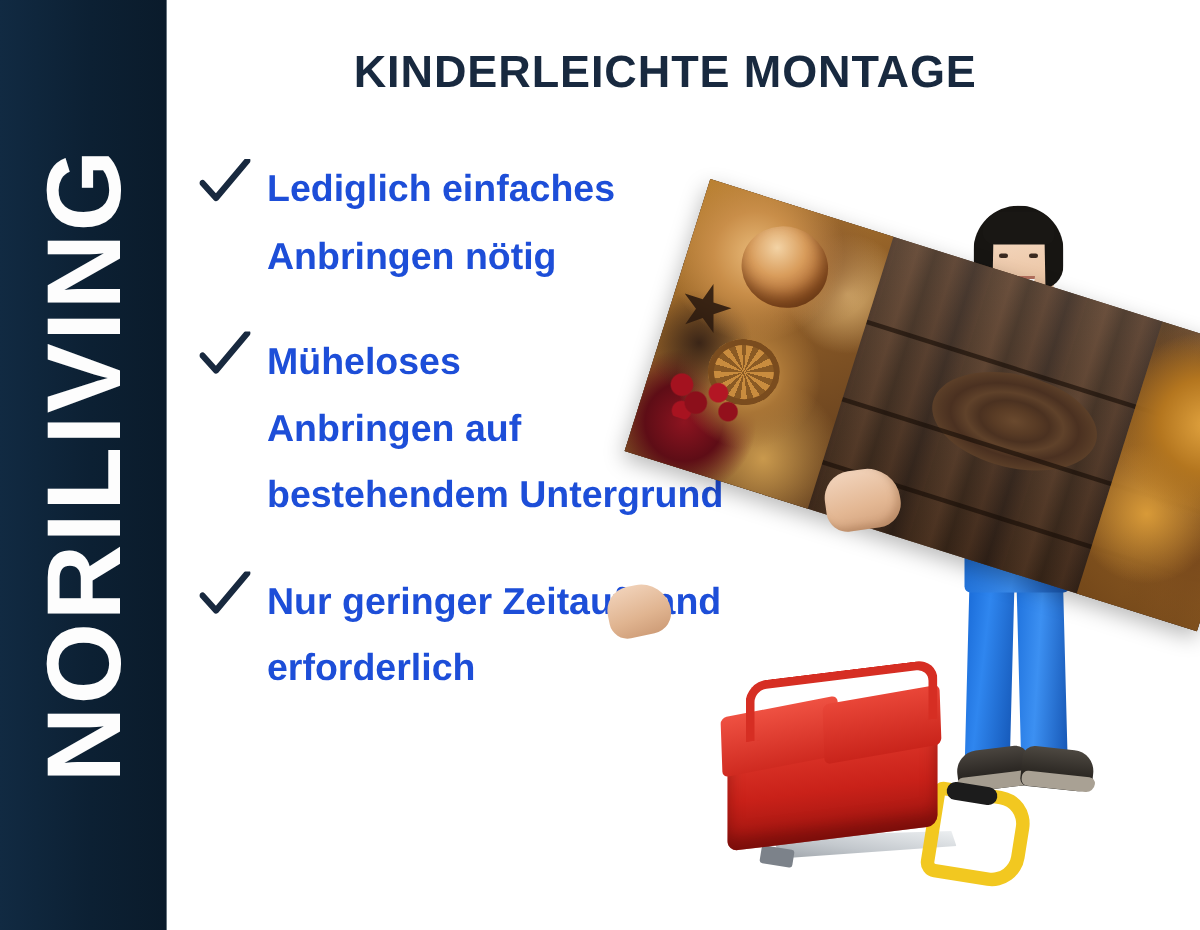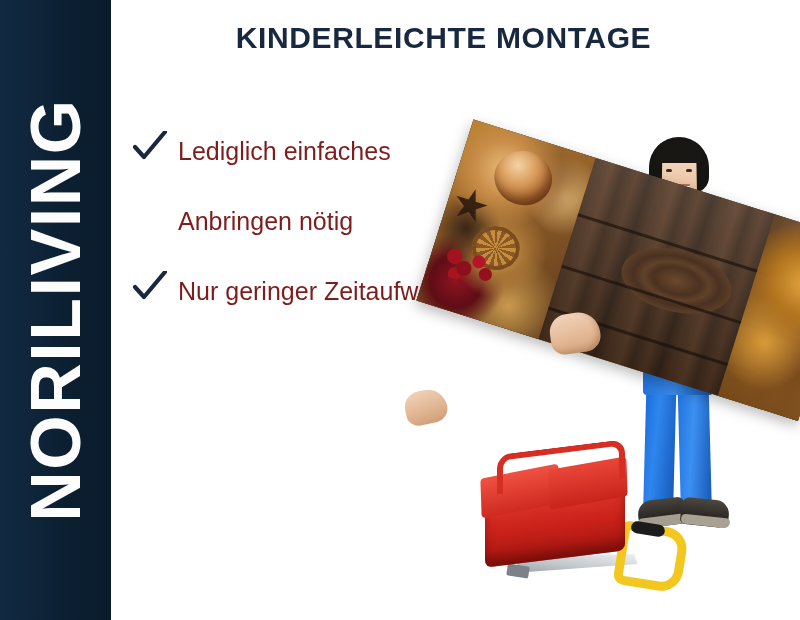--- a/index.html
+++ b/index.html
@@ -45,21 +45,21 @@
     font-weight: bold;
     font-size: 70px;
     letter-spacing: 1.5px;
     line-height: 1;
   }
 
   
   #headline {
     position: absolute;
     left: 111px;
-    top: 21px;
+    top: 32px;
     width: 665px;
     text-align: center;
     color: #18293f;
     font-family: "Liberation Sans", sans-serif;
     font-weight: bold;
     font-size: 30px;
     letter-spacing: 0.6px;
     line-height: 1.1;
   }
 
@@ -79,27 +79,26 @@
     left: 0;
     top: 2px;
     width: 34px;
     height: 30px;
   }
   .bullet .check svg { display: block; }
   .bullet .lines {
     margin-left: 45px;
   }
   .bline {
-    color: #7f1d1d;
+    color: #1d4ed8;
     font-family: "Liberation Sans", sans-serif;
-    font-weight: normal;
+    font-weight: bold;
     font-size: 25px;
     line-height: 1.78;
     white-space: nowrap;
-    margin-top: 25px;
   }
 
   
   #photo {
     position: absolute;
     left: 455px;
     top: 95px;
     width: 345px;
     height: 525px;
   }
@@ -389,29 +388,42 @@
         <svg viewBox="0 0 34 30" width="34" height="30" aria-hidden="true">
           <path d="M2 16 L11 26 L32 1" fill="none" stroke="#18293f" stroke-width="4.2" stroke-linecap="round" stroke-linejoin="round"></path>
         </svg>
       </span>
       <div class="lines">
         <div class="bline">Lediglich einfaches</div>
         <div class="bline">Anbringen nötig</div>
       </div>
     </div>
 
+    <div class="bullet">
+      <span class="check">
+        <svg viewBox="0 0 34 30" width="34" height="30" aria-hidden="true">
+          <path d="M2 16 L11 26 L32 1" fill="none" stroke="#18293f" stroke-width="4.2" stroke-linecap="round" stroke-linejoin="round"></path>
+        </svg>
+      </span>
+      <div class="lines">
+        <div class="bline">Müheloses</div>
+        <div class="bline">Anbringen auf</div>
+        <div class="bline">bestehendem Untergrund</div>
+      </div>
+    </div>
 
     <div class="bullet">
       <span class="check">
         <svg viewBox="0 0 34 30" width="34" height="30" aria-hidden="true">
           <path d="M2 16 L11 26 L32 1" fill="none" stroke="#18293f" stroke-width="4.2" stroke-linecap="round" stroke-linejoin="round"></path>
         </svg>
       </span>
       <div class="lines">
         <div class="bline">Nur geringer Zeitaufwand</div>
+        <div class="bline">erforderlich</div>
       </div>
     </div>
 
   </div>
 
   <div id="photo">
 
     <div>
       <div id="legs-left"></div>
       <div id="legs-right"></div>

